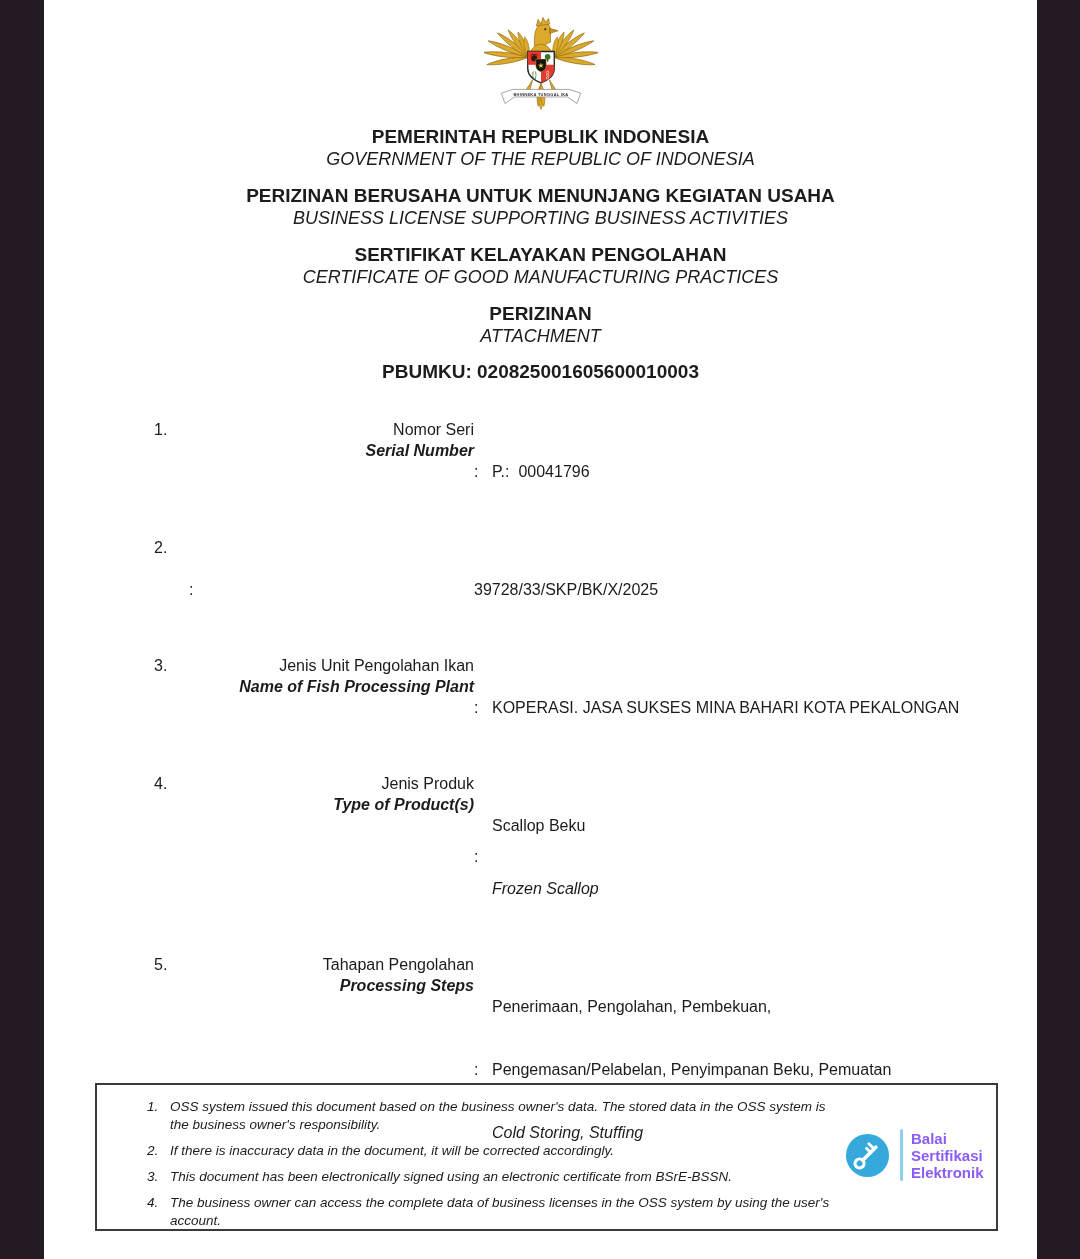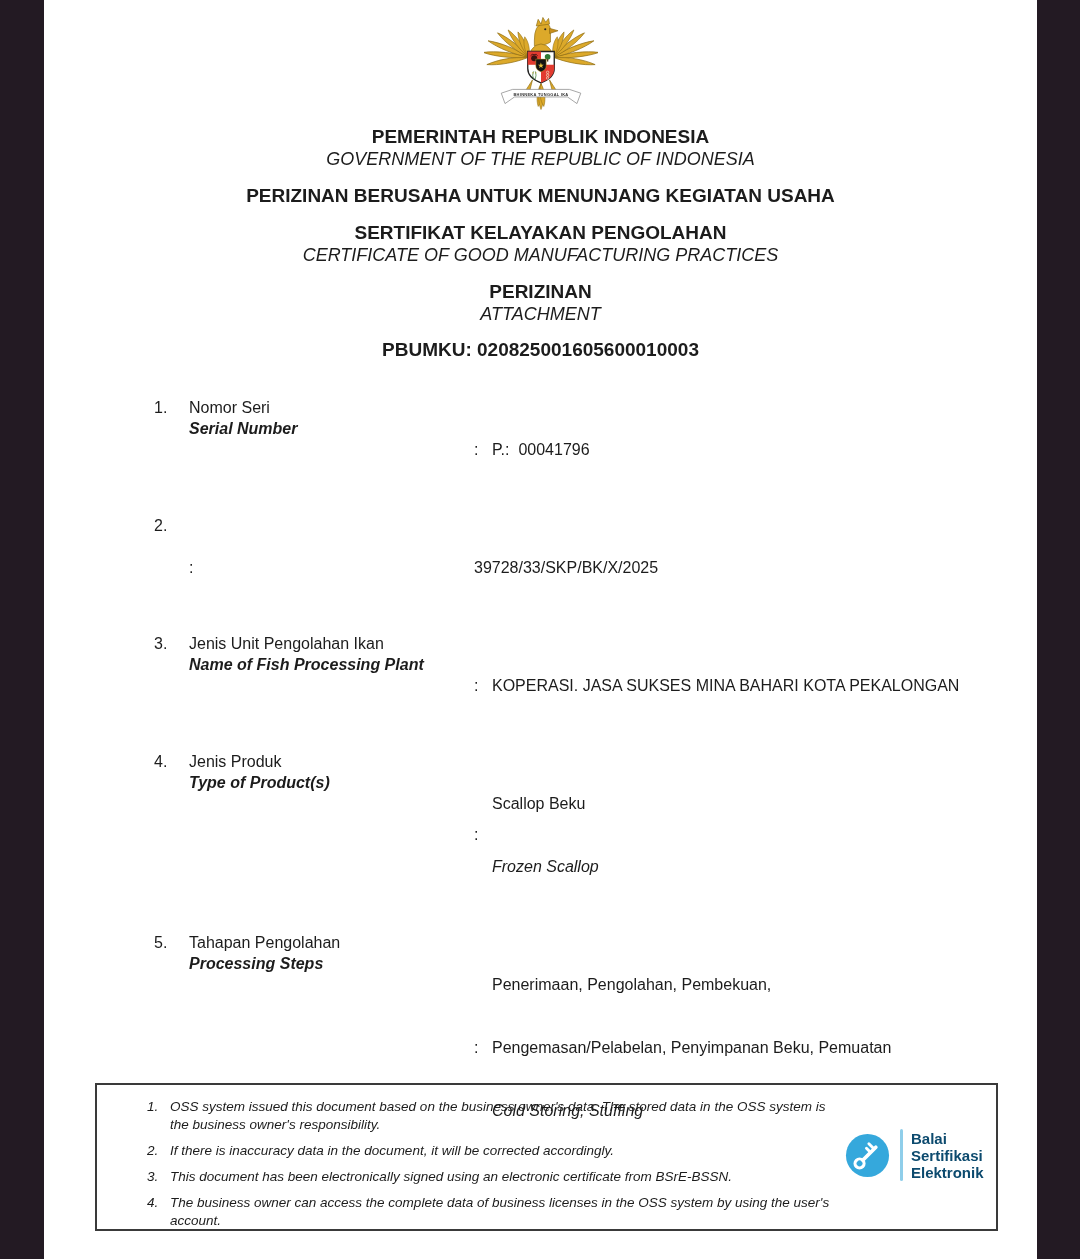--- a/index.html
+++ b/index.html
@@ -25,21 +25,21 @@
   .pbumku{text-align:center;font-weight:bold;font-size:19px;margin-bottom:36px;}
 
   .fields{margin-left:110px;margin-right:12px;}
   .frow{
     display:grid;
     grid-template-columns:35px 285px 18px auto;
     align-items:center;
     margin-bottom:13px;
   }
   .fnum{align-self:start;font-size:16px;line-height:21px;}
-  .flabel{align-self:start;}
+  .flabel{align-self:start;text-align:right;}
   .lab-id{font-size:16px;line-height:21px;}
   .lab-en{font-size:16px;line-height:21px;font-style:italic;font-weight:bold;}
   .colon{font-size:16px;text-align:left;}
   .fvalue{font-size:16px;line-height:21px;white-space:pre-wrap;}
   .v-en{font-style:italic;}
 
   .notes-box{
     position:absolute;
     left:51px;top:1083px;
     width:903px;height:148px;
@@ -128,20 +128,21 @@
     <path d="M18,90 L30,86 H90 L102,90 L98,101 L88,94 H32 L22,101 Z" fill="#ffffff" stroke="#8a8a8a" stroke-width="0.8"></path>
     <text x="60" y="92.8" font-size="4.2" text-anchor="middle" fill="#333333" font-weight="bold" letter-spacing="0.3">BHINNEKA TUNGGAL IKA</text>
   </svg>
 
   <div class="hgroup">
     <div class="h-id">PEMERINTAH REPUBLIK INDONESIA</div>
     <div class="h-en">GOVERNMENT OF THE REPUBLIC OF INDONESIA</div>
   </div>
   <div class="hgroup">
     <div class="h-id">PERIZINAN BERUSAHA UNTUK MENUNJANG KEGIATAN USAHA</div>
+    <div class="h-en">BUSINESS LICENSE SUPPORTING BUSINESS ACTIVITIES</div>
   </div>
   <div class="hgroup">
     <div class="h-id">SERTIFIKAT KELAYAKAN PENGOLAHAN</div>
     <div class="h-en">CERTIFICATE OF GOOD MANUFACTURING PRACTICES</div>
   </div>
   <div class="hgroup attach">
     <div class="h-id">PERIZINAN</div>
     <div class="h-en">ATTACHMENT</div>
   </div>
   <div class="pbumku">PBUMKU: 020825001605600010003</div>
@@ -233,21 +234,21 @@
       <svg viewBox="0 0 48 48" width="47" height="47">
         <circle cx="24" cy="24" r="22" fill="#35a8dc"></circle>
         <g transform="rotate(-45 24 24)" stroke="#ffffff" fill="none" stroke-linecap="round">
           <circle cx="12.5" cy="24" r="4.6" stroke-width="3.2"></circle>
           <line x1="17.5" y1="24" x2="36" y2="24" stroke-width="3.8"></line>
           <line x1="28.5" y1="23" x2="28.5" y2="18" stroke-width="3"></line>
           <line x1="33.5" y1="23" x2="33.5" y2="16.5" stroke-width="3"></line>
         </g>
       </svg>
       <div class="bsre-divider" style="background:#8fceea"></div>
-      <div class="bsre-text" style="color:#0c4a6e">
+      <div class="bsre-text" style="color:#8b5cf6">
         <div>Balai</div>
         <div>Sertifikasi</div>
         <div>Elektronik</div>
       </div>
     </div>
   </div>
 
 </div>
 
 </body></html>

